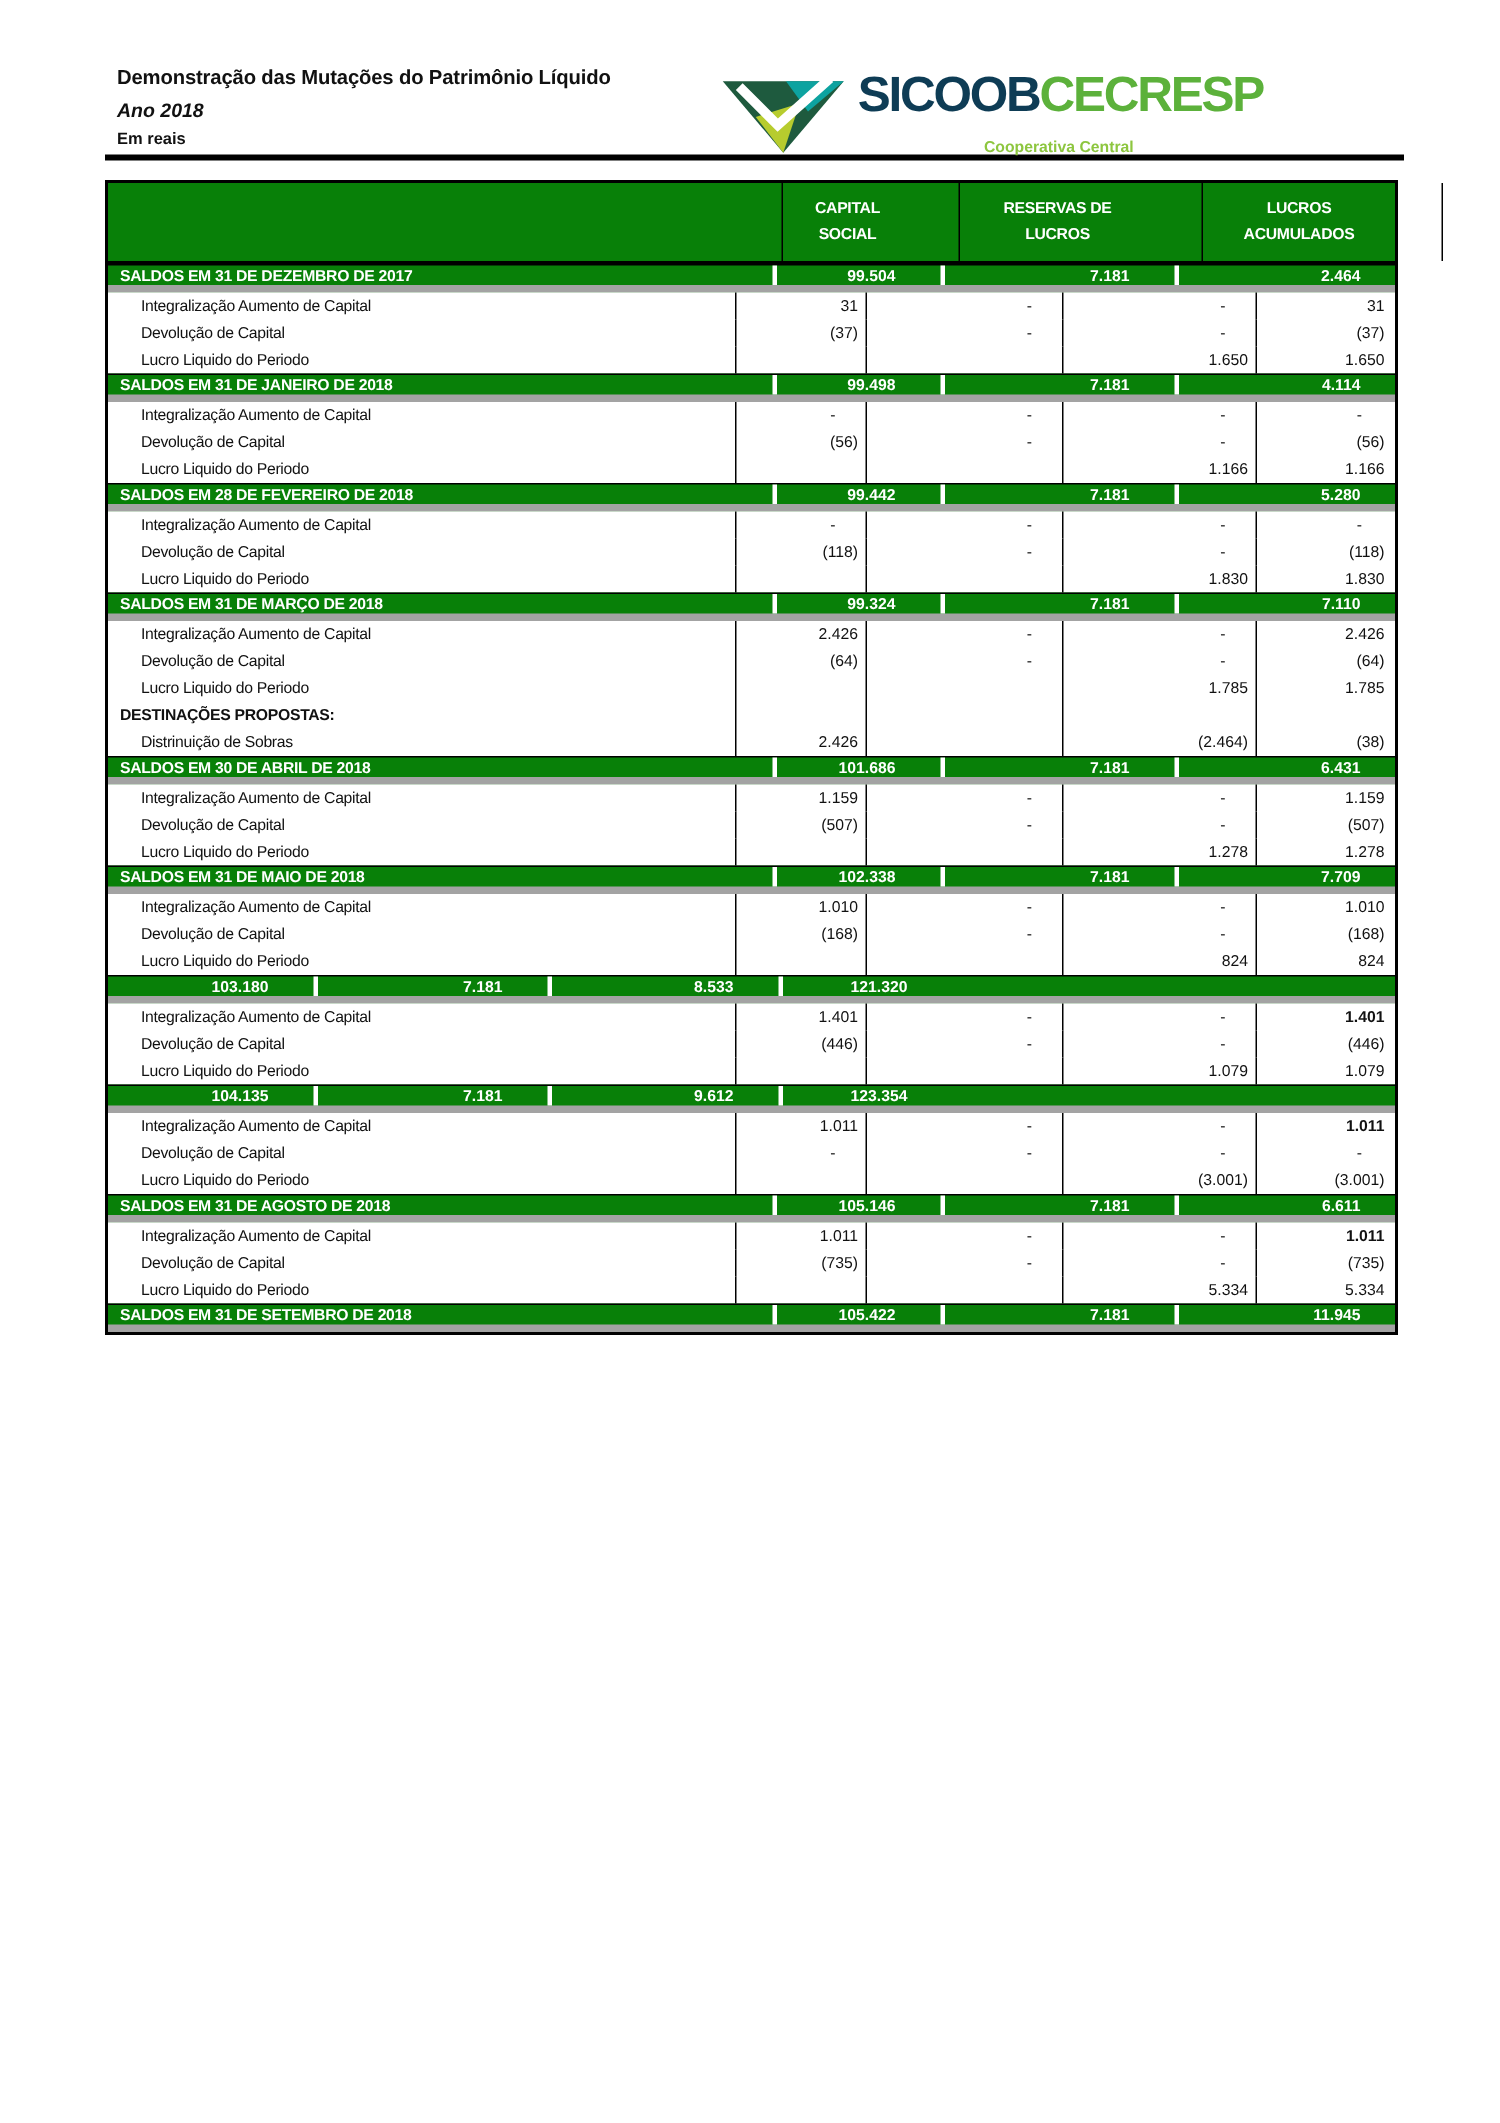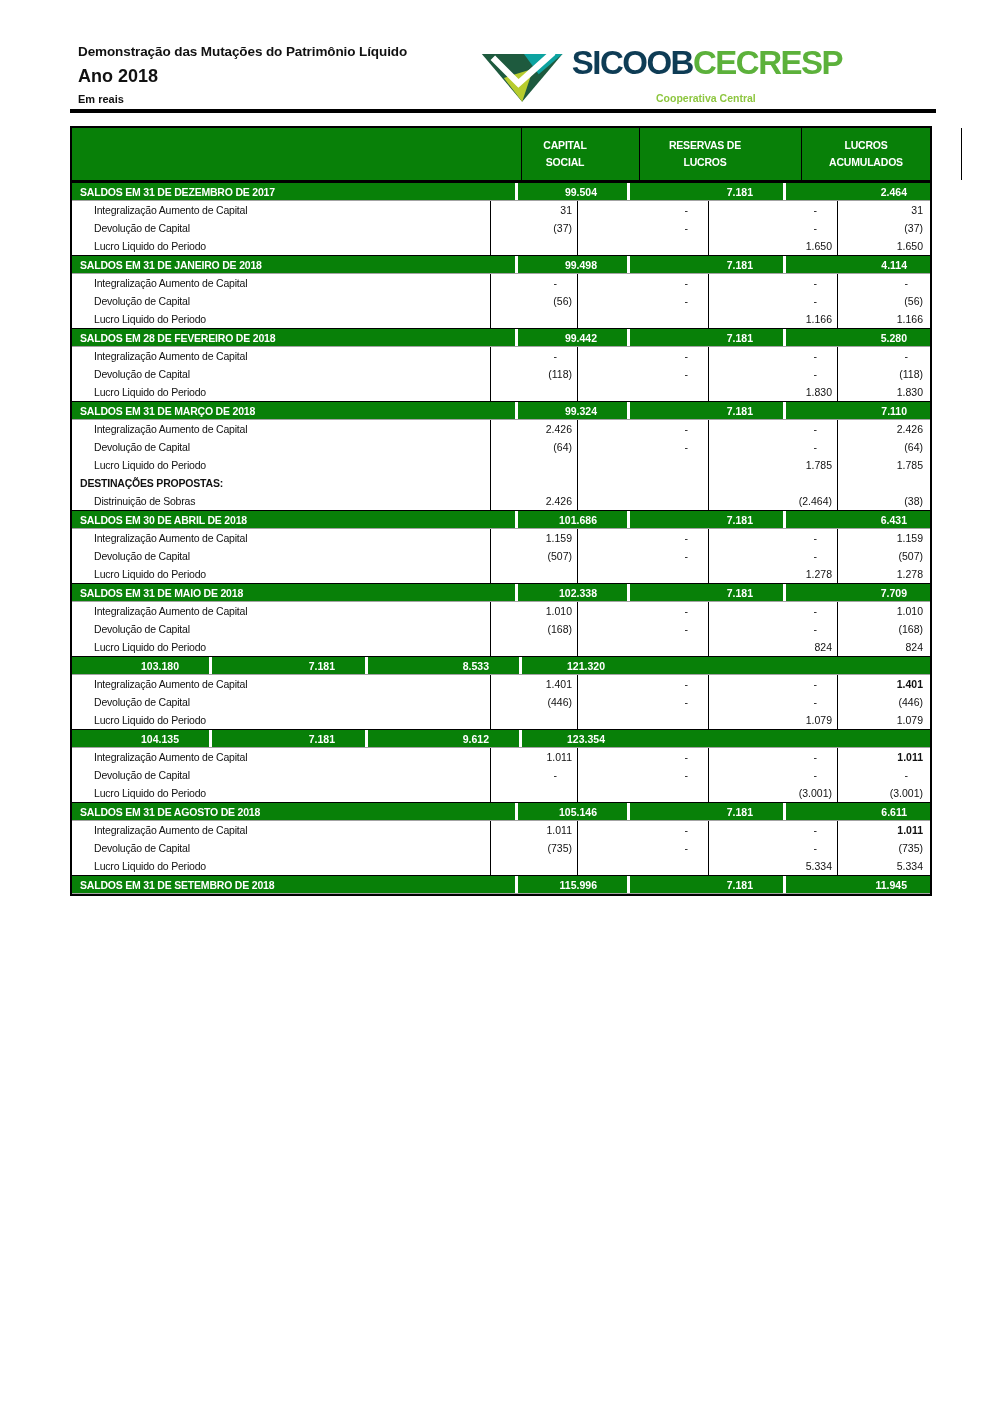--- a/index.html
+++ b/index.html
@@ -7,21 +7,21 @@
   body {
     width:1000px; height:1415px; background:#ffffff; overflow:hidden;
     font-family:"Liberation Sans", sans-serif; color:#111;
     -webkit-font-smoothing:antialiased;
   }
   .doc { margin-left:70px; width:866px; padding-top:44px; }
 
   
   .doc-header { position:relative; border-bottom:4px solid #000; padding:0 0 4px 8px; }
   .title   { font-size:13.5px; font-weight:bold; letter-spacing:-0.1px; }
-  .subtitle{ font-size:18px; font-weight:bold; margin-top:7px; }
+  .subtitle{ font-size:13px; font-weight:bold; margin-top:7px;font-style:italic; }
   .unit    { font-size:11px;   font-weight:bold; margin-top:6px; }
 
   .logo { position:absolute; right:94px; top:2px; display:flex; align-items:flex-start; }
   .logo svg { display:block; margin-right:4px; margin-top:2px; }
   .logo-text { line-height:1; }
   .brand-line { white-space:nowrap; font-weight:bold; font-size:33px; letter-spacing:-1.5px; }
   .brand1 { color:var(--brand-dark); }
   .brand2 { color:var(--brand-green); }
   .tagline { text-align:center; font-size:10.5px; font-weight:bold; color:var(--tagline-green); margin-top:14px; padding-right:2px; }
 
@@ -31,21 +31,21 @@
   .cell { flex:none; }
   .col-label { width:418px; }
   .c1 { width:87px; } .c2 { width:131px; } .c3 { width:129px; } .c4 { width:91px; }
 
   .thead { background:var(--table-green); height:54px; border-bottom:2px solid #000;gap:31px; }
   .thead .cell + .cell { border-left:1px solid #000; }
   .thead .head { display:flex; flex-direction:column; align-items:center; padding-top:9px;
                  color:#fff; font-weight:bold; font-size:10.5px; line-height:17px; letter-spacing:-0.2px; }
   .thead .head.single { padding-top:17px; }
 
-  .row.saldo { background:var(--table-green); height:19px; border-top:1px solid #000; border-bottom:1px solid #a3a3a3;
+  .row.saldo { background:var(--table-green); height:19px; border-top:1px solid #000; border-bottom:5px solid #a3a3a3;
                color:#fff; font-weight:bold; align-items:center; }
   .row.saldo .cell { height:100%; display:flex; align-items:center; }
   .row.saldo .cell + .cell { border-left:3px solid #fff; }
   .row.saldo .col-label { padding-left:8px; font-size:10.5px; letter-spacing:-0.2px; }
 
   .row.item, .row.section { background:#fff; height:18px; align-items:center; font-size:10.5px; }
   .row.item .cell, .row.section .cell { height:100%; display:flex; align-items:center; }
   .row.item .cell + .cell, .row.section .cell + .cell { border-left:1px solid #000; }
   .row.item .col-label { padding-left:22px; letter-spacing:-0.2px; }
   .row.section .col-label { padding-left:8px; font-weight:bold; letter-spacing:-0.2px; }
@@ -362,21 +362,21 @@
         </div>
         <div class="row item">
           <div class="cell col-label">Lucro Liquido do Periodo</div>
           <div class="cell val c1"></div>
           <div class="cell val c2"></div>
           <div class="cell val c3">5.334</div>
           <div class="cell val c4">5.334</div>
         </div>
         <div class="row saldo">
           <div class="cell col-label">SALDOS EM 31 DE SETEMBRO DE 2018</div>
-          <div class="cell val c1">115.996</div>
+          <div class="cell val c1">105.422</div>
           <div class="cell val c2">7.181</div>
           <div class="cell val c3">11.945</div>
           <div class="cell val c4">126.974</div>
         </div>
       </div>
   </div>
 
 </div>
 
 </body></html>

